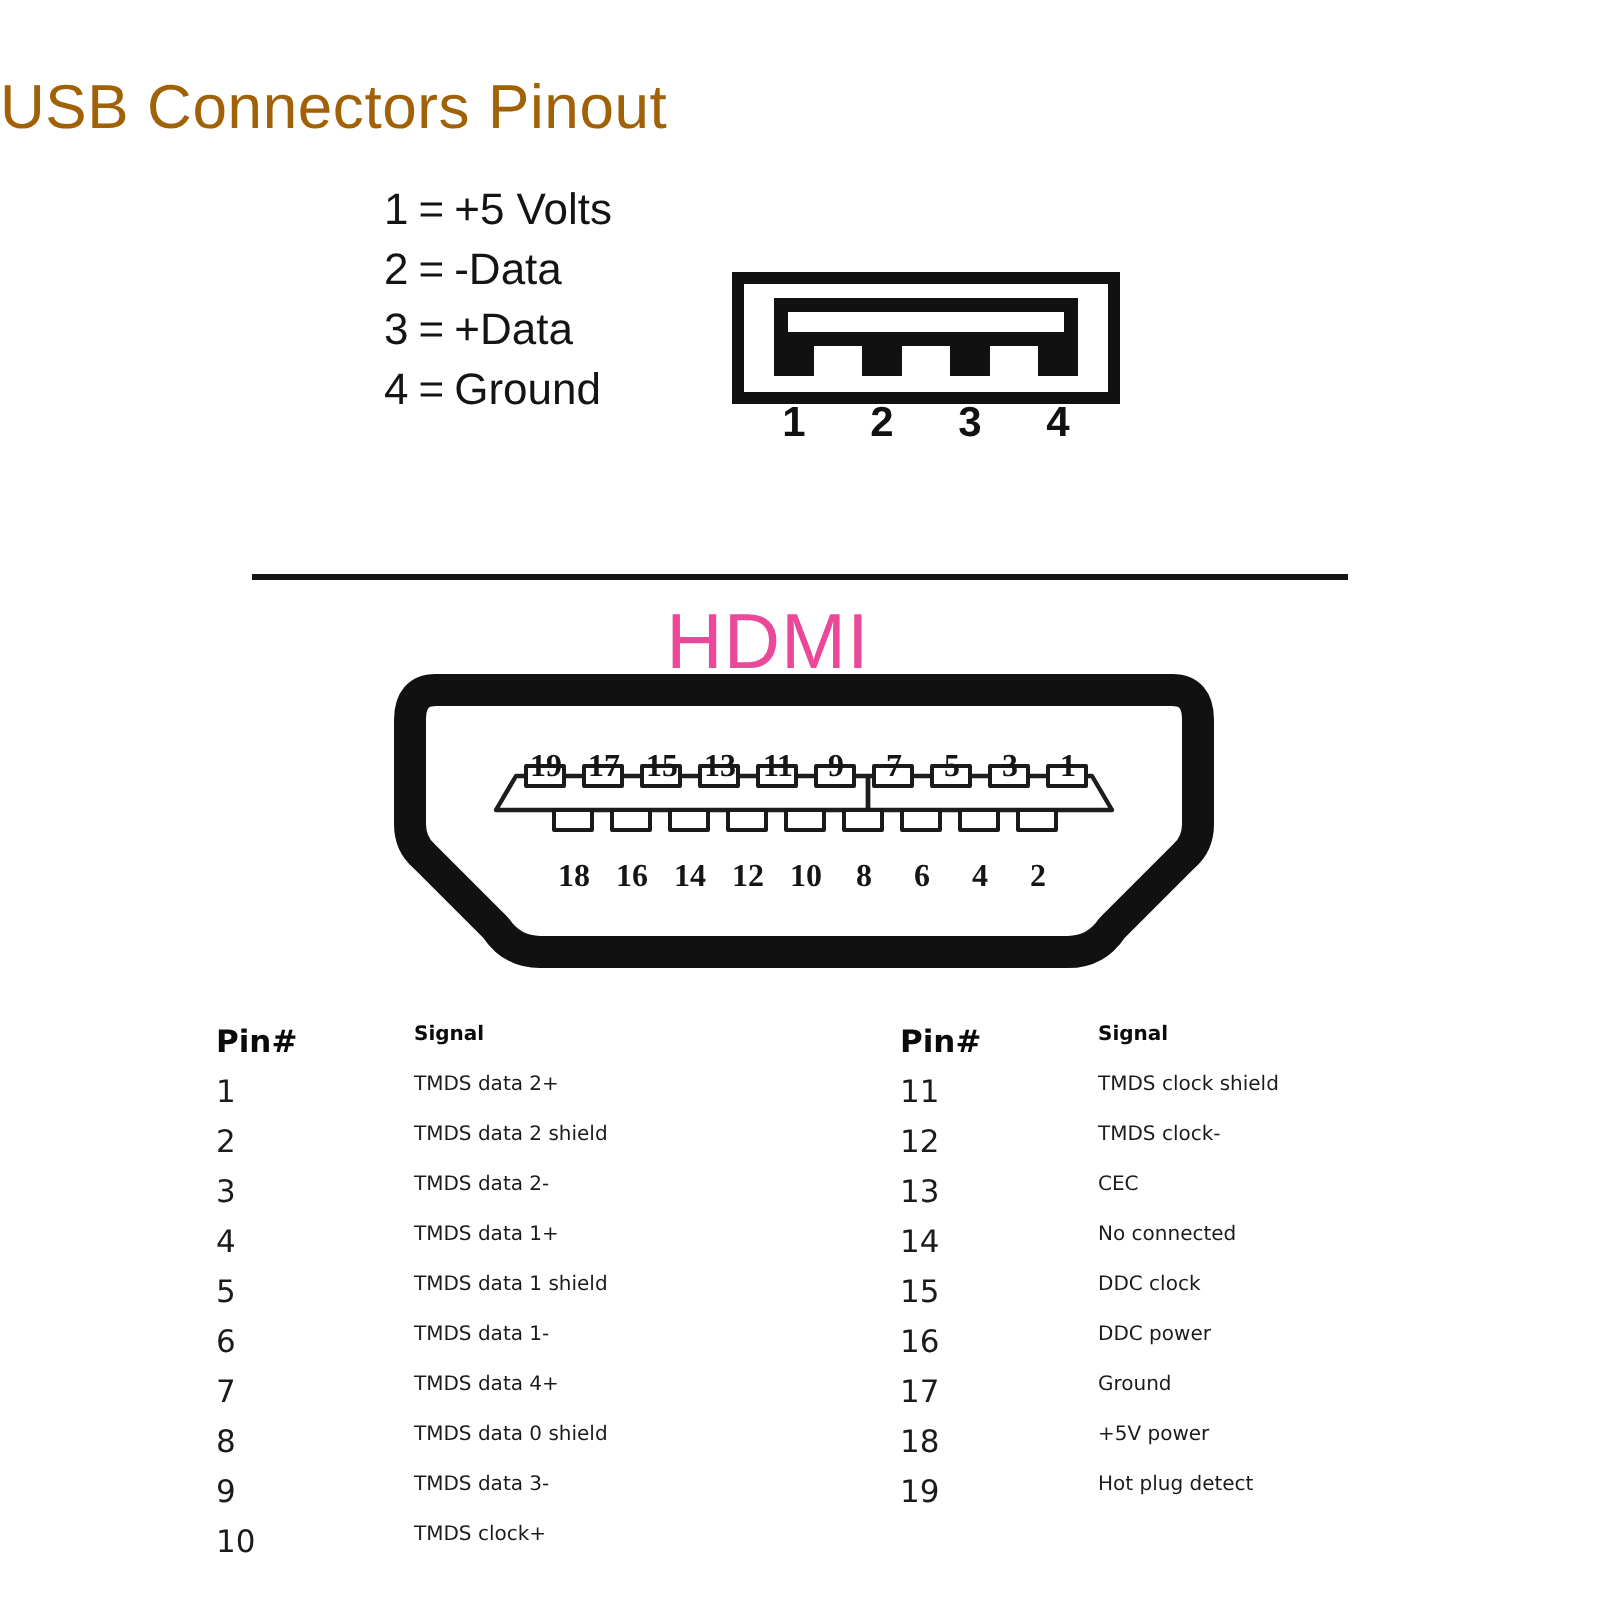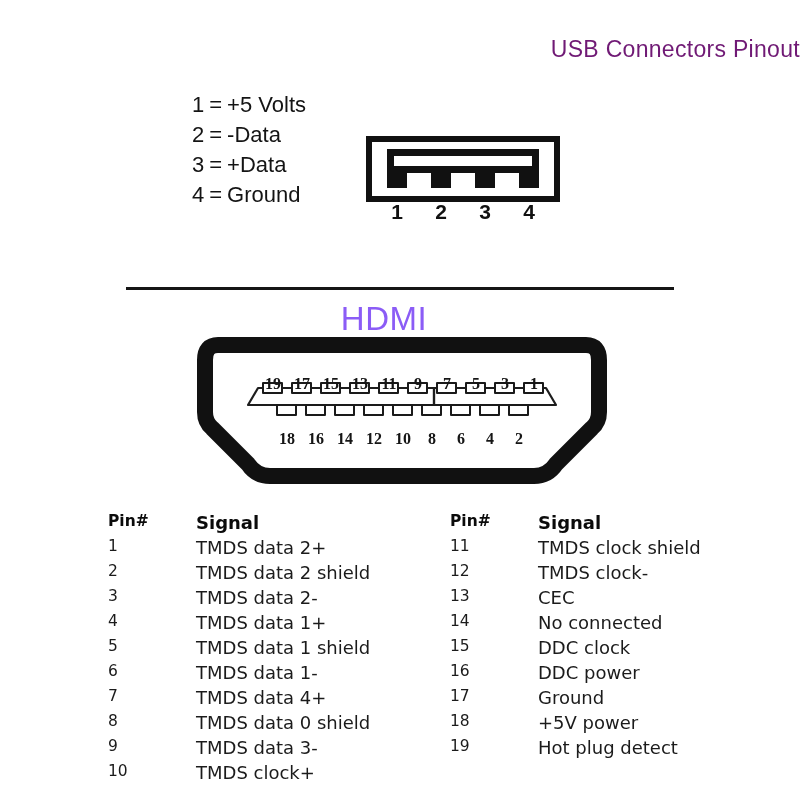--- a/index.html
+++ b/index.html
@@ -24,26 +24,26 @@
     left: 0;
     top: 0;
     width: 800px;
     height: 280px;
   }
   #usb-title {
     position: absolute;
     left: 0;
     top: 36px;
     width: 800px;
-    text-align: right;
+    text-align: left;
     font-family: "Liberation Sans", sans-serif;
-    font-size: 23px;
+    font-size: 31px;
     font-weight: 400;
     letter-spacing: 0.3px;
-    color: #701a75;
+    color: #a16207;
   }
   #usb-legend {
     position: absolute;
     left: 192px;
     top: 90px;
     font-size: 22px;
     line-height: 30px;
     color: #141414;
   }
   #usb-legend .legend-row {
@@ -122,24 +122,24 @@
     border-top: 3px solid #151515;
   }
 
   
   #hdmi-title {
     position: absolute;
     left: 0;
     top: 300px;
     width: 768px;
     text-align: center;
-    font-size: 33px;
+    font-size: 39px;
     font-weight: 400;
     letter-spacing: 0.5px;
-    color: #8b5cf6;
+    color: #ec4899;
   }
   #hdmi-connector {
     position: absolute;
     left: 196px;
     top: 336px;
     width: 412px;
     height: 150px;
   }
   #hdmi-connector svg { display: block; }
 
@@ -176,23 +176,23 @@
   .tbl-head { font-weight: 700; color: #0b0b0b; }
   .cell-pin {
     position: absolute;
     left: 0;
     top: 0;
     font-size: 15.5px;
     color: #1b1b1b;
   }
   .cell-sig {
     position: absolute;
-    left: 88px;
+    left: 99px;
     top: 0;
-    font-size: 18px;
+    font-size: 10px;
     color: #1b1b1b;
     text-align: right;
   }
   .tbl-head .cell-pin, .tbl-head .cell-sig { font-weight: 700; color: #0b0b0b; }
 </style>
 </head>
 <body>
 
 <div id="usb-section">
 

